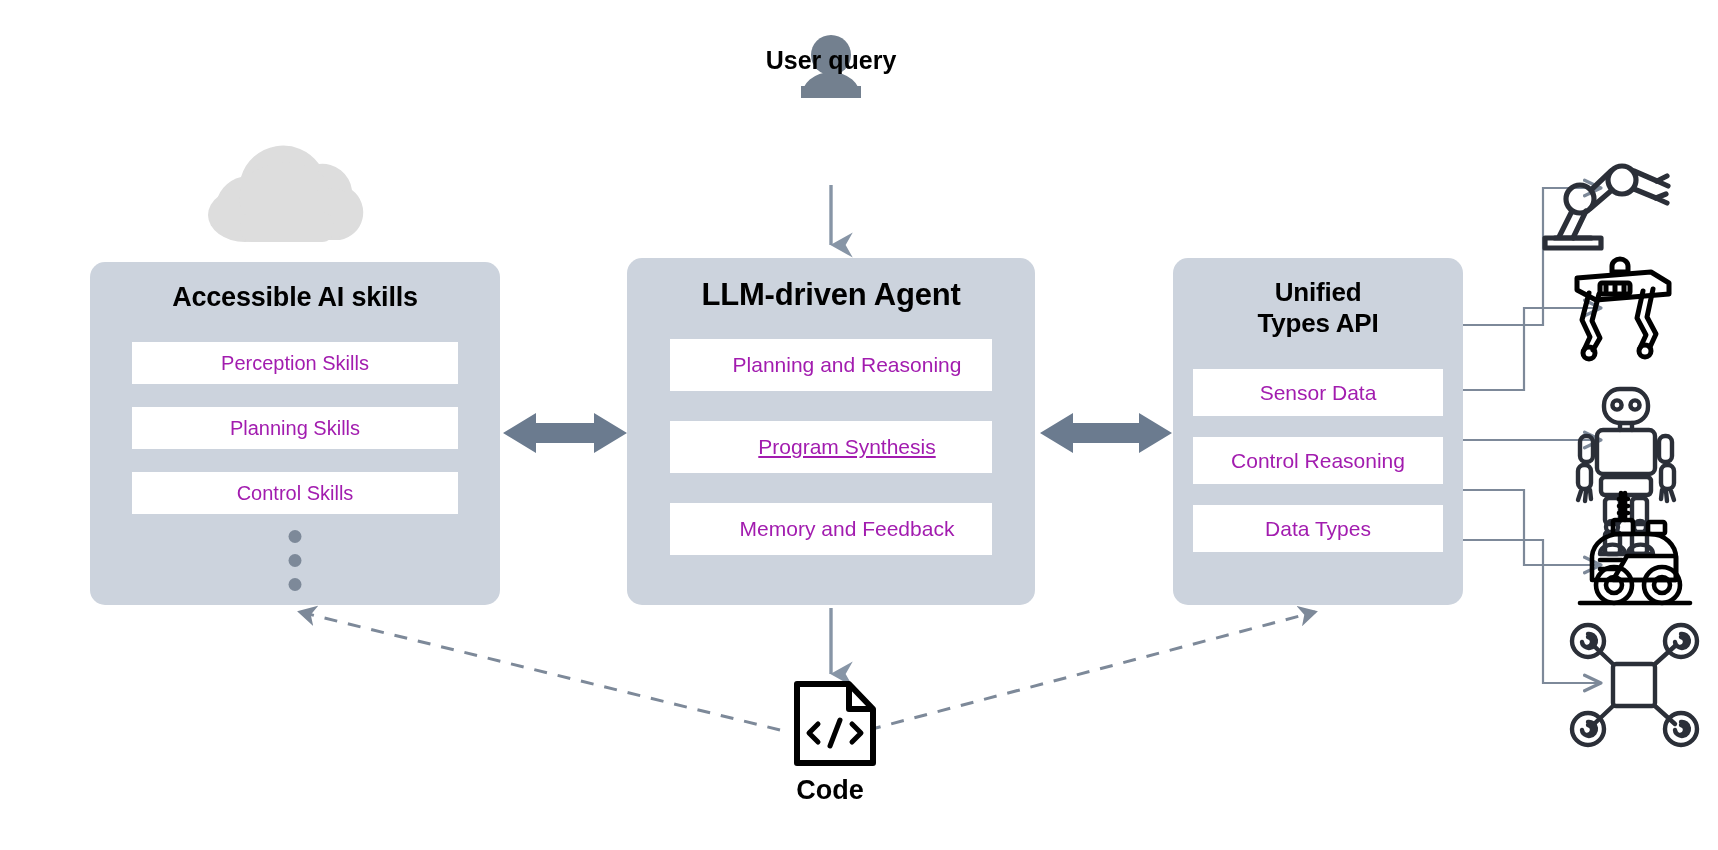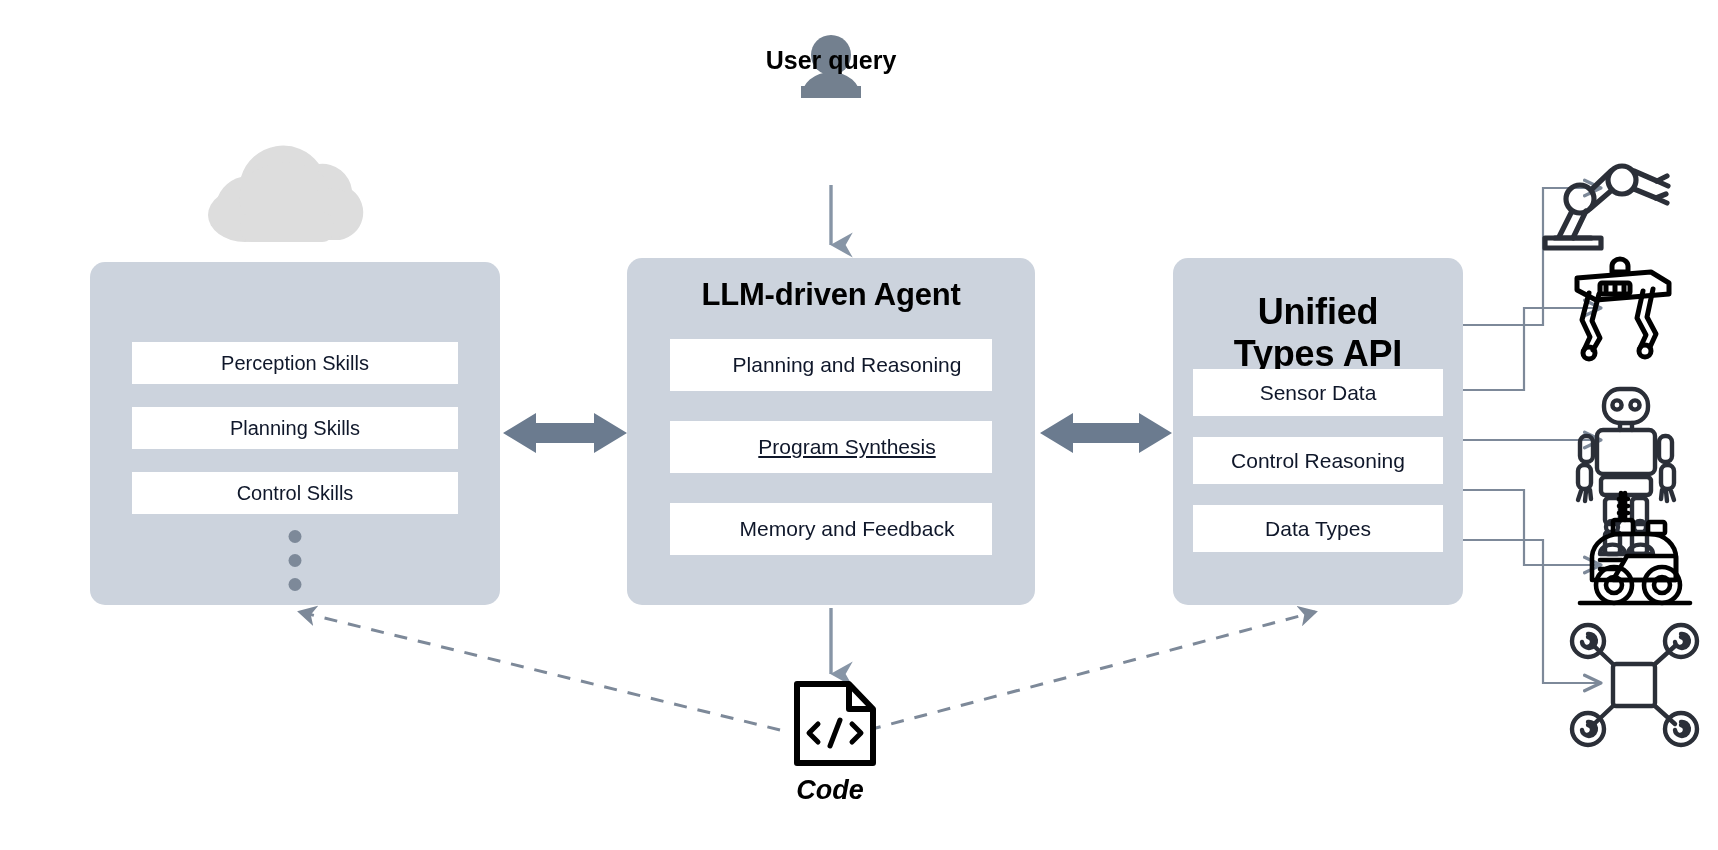--- a/index.html
+++ b/index.html
@@ -39,21 +39,21 @@
   .panel-title {
     text-align: center;
     font-weight: bold;
     color: #000000;
     line-height: 1.18;
     letter-spacing: -0.2px;
   }
   .chip {
     position: absolute;
     background: #ffffff;
-    color: #0f172a;
+    color: #a21caf;
     display: flex;
     align-items: center;
     justify-content: center;
     box-sizing: border-box;
     white-space: nowrap;
   }
 
   
   #panel-skills { left: 90px; top: 262px; width: 410px; height: 343px; }
   #panel-skills .panel-title { font-size: 27px; margin-top: 20px; }
@@ -73,21 +73,21 @@
   
   #panel-agent { left: 627px; top: 258px; width: 408px; height: 347px; }
   #panel-agent .panel-title { font-size: 31px; margin-top: 19px; }
   #panel-agent .chip { left: 43px; width: 322px; height: 52px; font-size: 21px; padding-left: 32px; }
   #chip-plan-reason { top: 81px; }
   #chip-prog-synth  { top: 163px; text-decoration: underline; }
   #chip-mem-feed    { top: 245px; }
 
   
   #panel-api { left: 1173px; top: 258px; width: 290px; height: 347px; }
-  #panel-api .panel-title { font-size: 36px; margin-top: 33px; text-align: center; }
+  #panel-api .panel-title { font-size: 26px; margin-top: 19px; text-align: center; }
   #panel-api .chip { left: 20px; width: 250px; height: 47px; font-size: 21px; }
   #chip-sensor-data { top: 111px; }
   #chip-control-cmd { top: 179px; }
   #chip-data-types  { top: 247px; }
 
   
   #user-block {
     position: absolute;
     left: 627px;
     top: 30px;
@@ -110,21 +110,20 @@
   
   #code-label {
     position: absolute;
     left: 700px;
     top: 775px;
     width: 260px;
     text-align: center;
     font-size: 27px;
     font-weight: bold;
     color: #000;
-    font-style: italic;
   }
 </style>
 </head>
 <body>
 
 <div id="stage">
 
   <svg id="wires" viewBox="0 0 1718 850">
     <defs>
       <marker id="thinArrow" markerWidth="9" markerHeight="9" refX="7.6" refY="4.5" orient="auto" markerUnits="strokeWidth">
@@ -279,20 +278,21 @@
       <path d="M1588,722 a7,7 0 1 1 -6,8 a5,5 0 1 0 6,-5"></path>
       <path d="M1681,722 a7,7 0 1 1 -6,8 a5,5 0 1 0 6,-5"></path>
     </g>
   </svg>
 
   <div id="user-block">
     <div id="user-query-title">User query</div>
   </div>
 
   <div class="panel" id="panel-skills">
+    <div class="panel-title">Accessible AI skills</div>
     <div class="chip" id="chip-perception">Perception Skills</div>
     <div class="chip" id="chip-planning">Planning Skills</div>
     <div class="chip" id="chip-control">Control Skills</div>
     <div class="dots">
       <div class="dot"></div>
       <div class="dot"></div>
       <div class="dot"></div>
     </div>
   </div>
 

